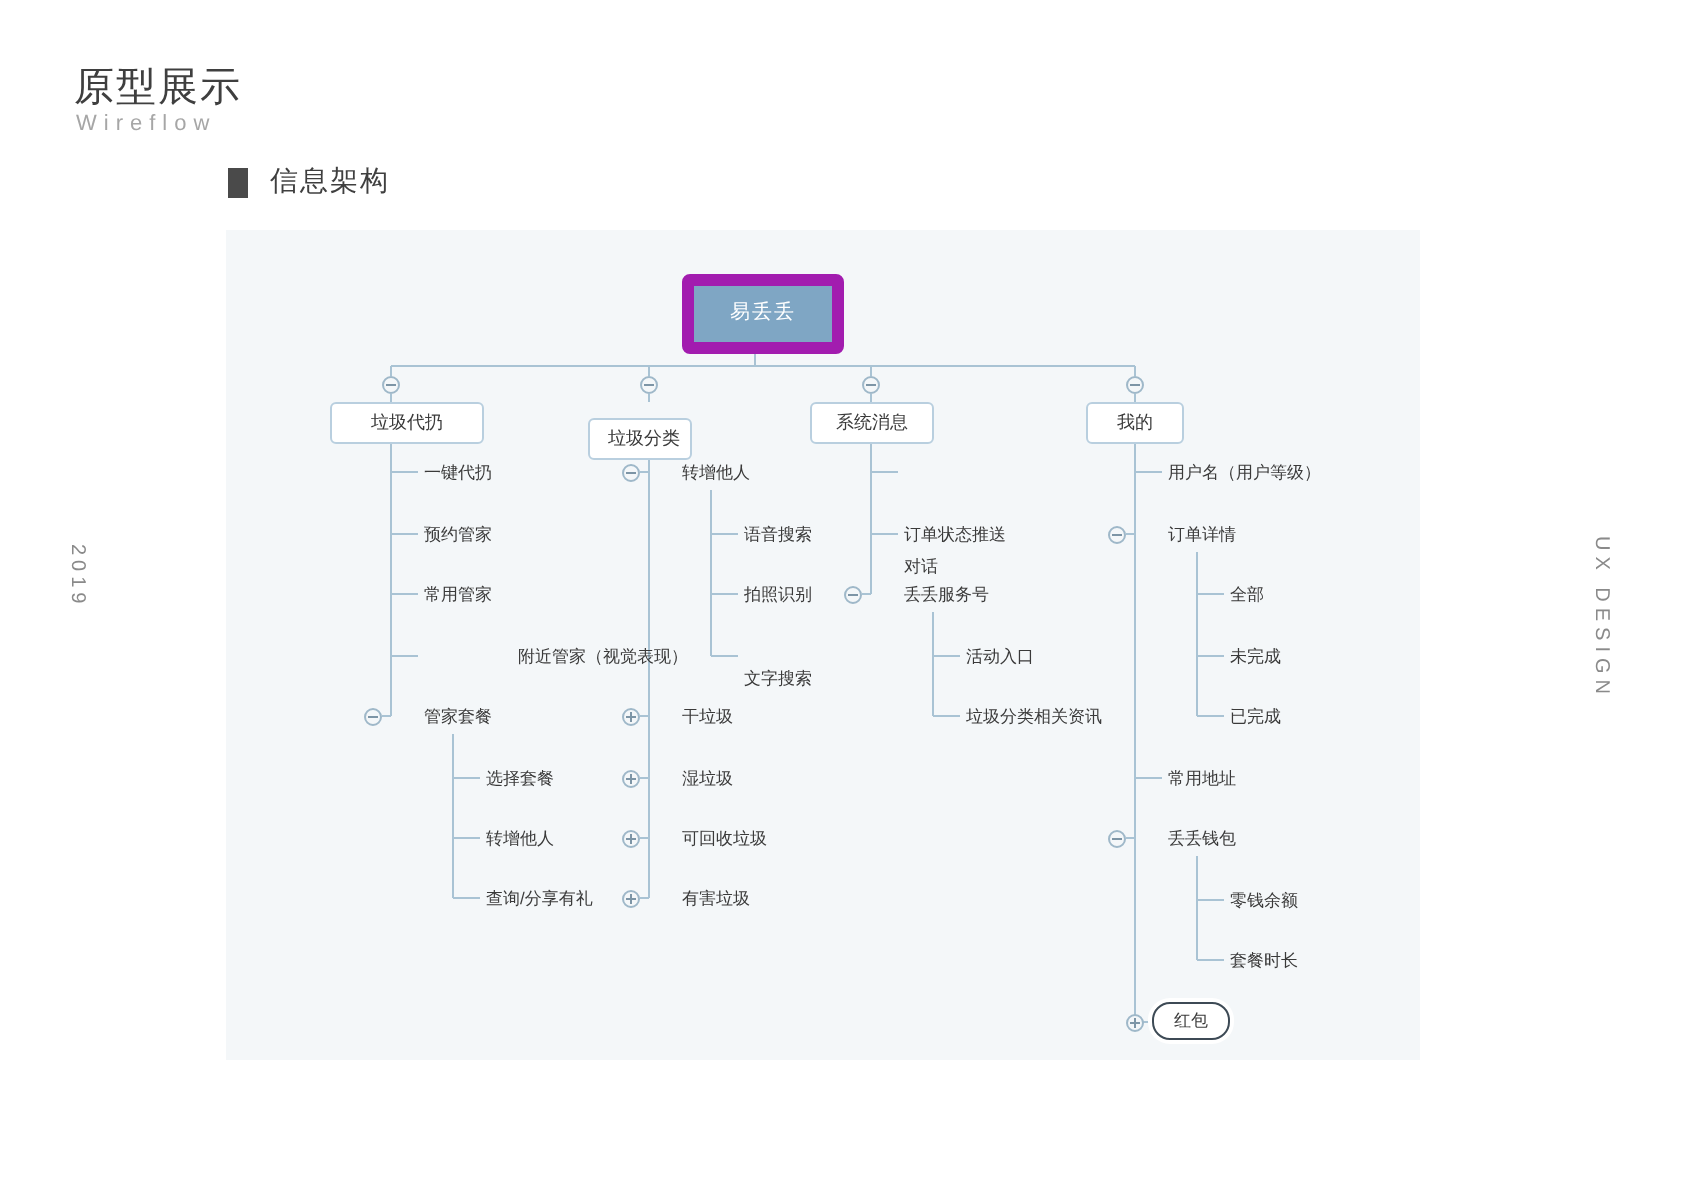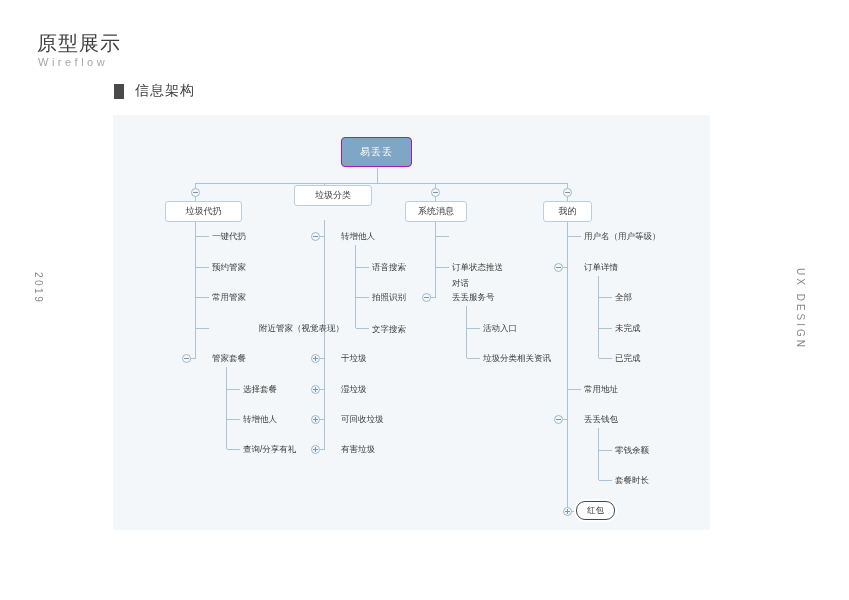--- a/index.html
+++ b/index.html
@@ -42,21 +42,21 @@
   
   .node{
     position:absolute;box-sizing:border-box;white-space:nowrap;
     font-size:9px;line-height:1;color:#3a3a3a;
   }
   .node.box{
     border:1px solid #b9cfdf;background:#ffffff;border-radius:3px;
     padding:5px 9px;text-align:center;
   }
   .node.root{
-    background:#7fa6c4;border:1px solid #a21caf;border-radius:4px;
+    background:#7fa6c4;border:6px solid #a21caf;border-radius:4px;
     color:#ffffff;padding:9px 18px;font-size:10px;letter-spacing:1px;
   }
   .node.plain{padding:0;border:0;background:transparent;font-size:8.5px;color:#3a3a3a;}
   .node.selected{
     border:1.6px solid #3d4a55;background:#ffffff;border-radius:9px;
     padding:4px 10px;font-size:8.5px;
     box-shadow:0 0 0 2px #ffffff;
   }
   
   .toggle{
@@ -154,39 +154,39 @@
   </svg>
 
   <div class="node root" style="left:228px;top:22px;">易丢丢</div>
 
   <div class="toggle" style="left:78px;top:73px;"></div>
   <div class="toggle" style="left:207px;top:73px;"></div>
   <div class="toggle" style="left:318px;top:73px;"></div>
   <div class="toggle" style="left:450px;top:73px;"></div>
 
   <div class="node box" style="left:52px;top:86px;width:77px;">垃圾代扔</div>
-  <div class="node box" style="left:181px;top:70px;width:78px;font-family:Liberation Serif, serif;">垃圾分类</div>
+  <div class="node box" style="left:181px;top:94px;width:52px;font-family:Liberation Serif, serif;">垃圾分类</div>
   <div class="node box" style="left:292px;top:86px;width:62px;">系统消息</div>
   <div class="node box" style="left:430px;top:86px;width:49px;">我的</div>
 
   <div class="node plain" style="left:99px;top:117px;">一键代扔</div>
   <div class="node plain" style="left:99px;top:148px;">预约管家</div>
   <div class="node plain" style="left:99px;top:178px;">常用管家</div>
   <div class="node plain" style="left:99px;top:209px;margin-left:47px;">附近管家（视觉表现）</div>
   <div class="toggle" style="left:69px;top:239px;"></div>
   <div class="node plain" style="left:99px;top:239px;">管家套餐</div>
   <div class="node plain" style="left:130px;top:270px;">选择套餐</div>
   <div class="node plain" style="left:130px;top:300px;">转增他人</div>
   <div class="node plain" style="left:130px;top:330px;">查询/分享有礼</div>
 
   <div class="toggle" style="left:198px;top:117px;"></div>
   <div class="node plain" style="left:228px;top:117px;">转增他人</div>
   <div class="node plain" style="left:259px;top:148px;">语音搜索</div>
   <div class="node plain" style="left:259px;top:178px;">拍照识别</div>
-  <div class="node plain" style="left:259px;top:210px;">文字搜索</div>
+  <div class="node plain" style="left:259px;top:220px;">文字搜索</div>
 
   <div class="toggle plus" style="left:198px;top:239px;"></div>
   <div class="node plain" style="left:228px;top:239px;">干垃圾</div>
   <div class="toggle plus" style="left:198px;top:270px;"></div>
   <div class="node plain" style="left:228px;top:270px;">湿垃圾</div>
   <div class="toggle plus" style="left:198px;top:300px;"></div>
   <div class="node plain" style="left:228px;top:300px;">可回收垃圾</div>
   <div class="toggle plus" style="left:198px;top:330px;"></div>
   <div class="node plain" style="left:228px;top:330px;">有害垃圾</div>
 

